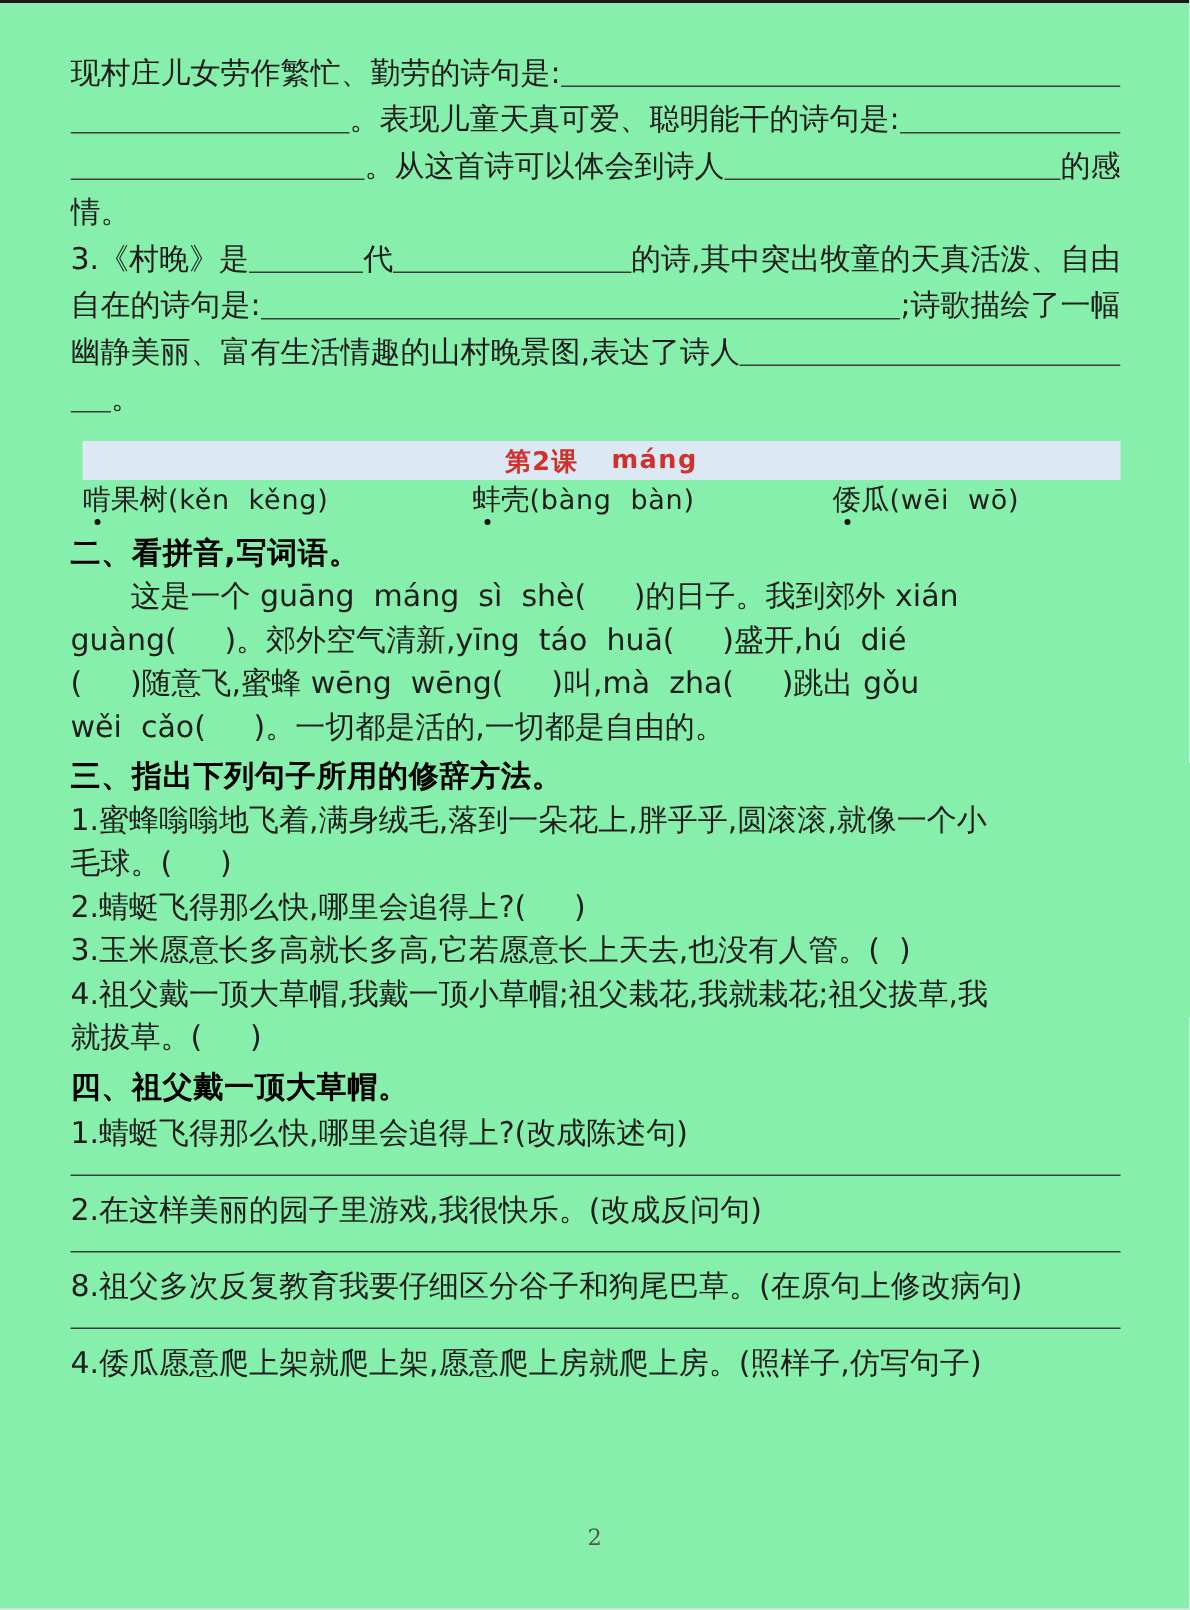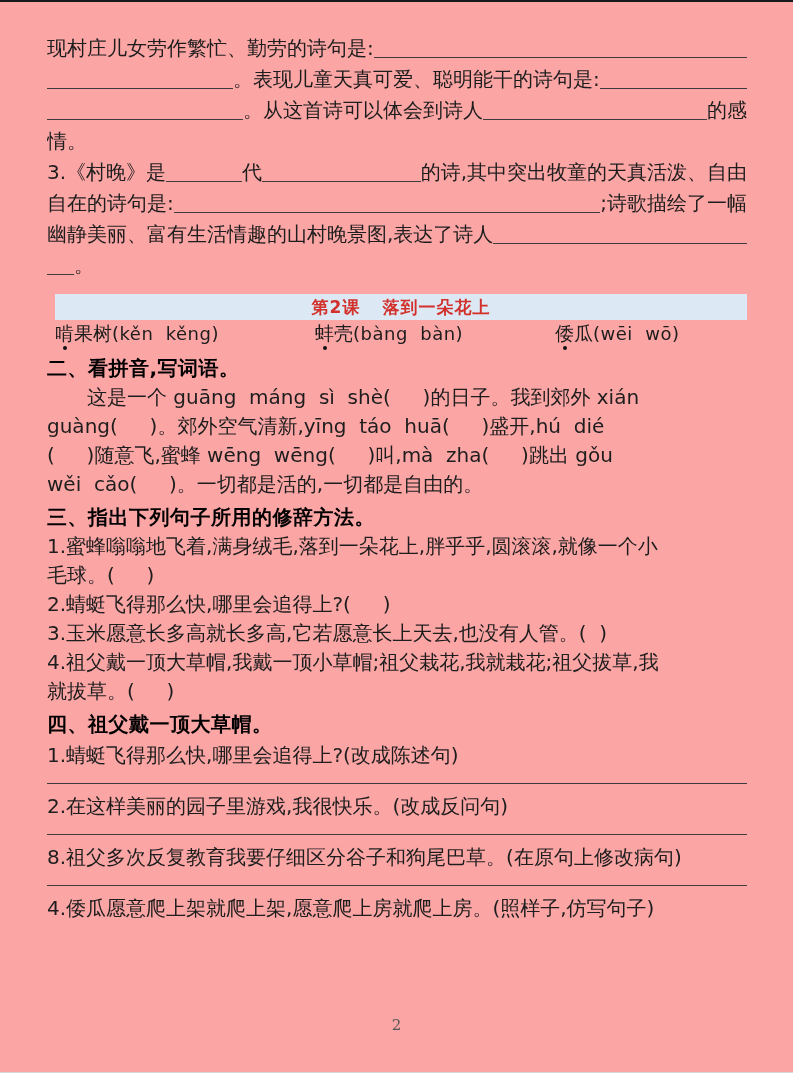--- a/index.html
+++ b/index.html
@@ -1,19 +1,19 @@
 <!DOCTYPE html>
 <html style="--band-bg: #dce9f5; --band-text: #d2302b; --body-text: #1d1d1d; --line-color: #3c3c3c;"><head>
 <meta charset="utf-8">
 <style>
   :root{
     --band-bg:#dce9f5; --band-text:#d2302b; --body-text:#1d1d1d; --line-color:#3c3c3c;
   }
   html,body{margin:0;padding:0;background:#fff;}
-  .page{position:relative;width:793px;height:1073px;overflow:hidden;background:#fca5a5;
+  .page{position:relative;width:793px;height:1073px;overflow:hidden;background:#86efac;
         font-family:"DejaVu Sans","Liberation Sans",sans-serif;color:var(--body-text);}
   .topline{position:absolute;top:0;left:0;right:0;height:2px;background:#1a1a1a;}
   .content{padding:32px 46px 0 47px;}
 
   
   .fline{display:flex;align-items:flex-end;height:31px;font-size:20px;overflow:hidden;}
   .fline .txt{flex:0 0 auto;white-space:pre;line-height:29px;}
   .blank{flex:0 0 auto;height:20px;border-bottom:1.6px solid var(--line-color);margin-bottom:5px;}
   .blank.fill{flex:1 1 auto;}
 
@@ -85,21 +85,21 @@
           <span class="blank fill"></span>
         </div>
         <div class="fline">
           <span class="blank" style="width: 27px;"></span>
           <span class="txt">。</span>
         </div>
       </div>
     <div class="band">
       <span>第2课</span>
       <span class="band-gap"></span>
-      <span>落到一朵花上</span>
+      <span>máng</span>
     </div>
     <div id="main">
         <div class="prow">
           <span class="pcell"><span class="hanzi"><span class="dotted">啃</span><span>果</span><span>树</span></span><span class="pinyin">(kěn  kěng)</span></span>
           <span class="pcell"><span class="hanzi"><span class="dotted">蚌</span><span>壳</span></span><span class="pinyin">(bàng  bàn)</span></span>
           <span class="pcell"><span class="hanzi"><span class="dotted">倭</span><span>瓜</span></span><span class="pinyin">(wēi  wō)</span></span>
         </div>
         <div class="heading">二、看拼音,写词语。</div>
         <div class="ptext">　　这是一个 guāng  máng  sì  shè(     )的日子。我到郊外 xián</div>
         <div class="ptext">guàng(     )。郊外空气清新,yīng  táo  huā(     )盛开,hú  dié</div>

